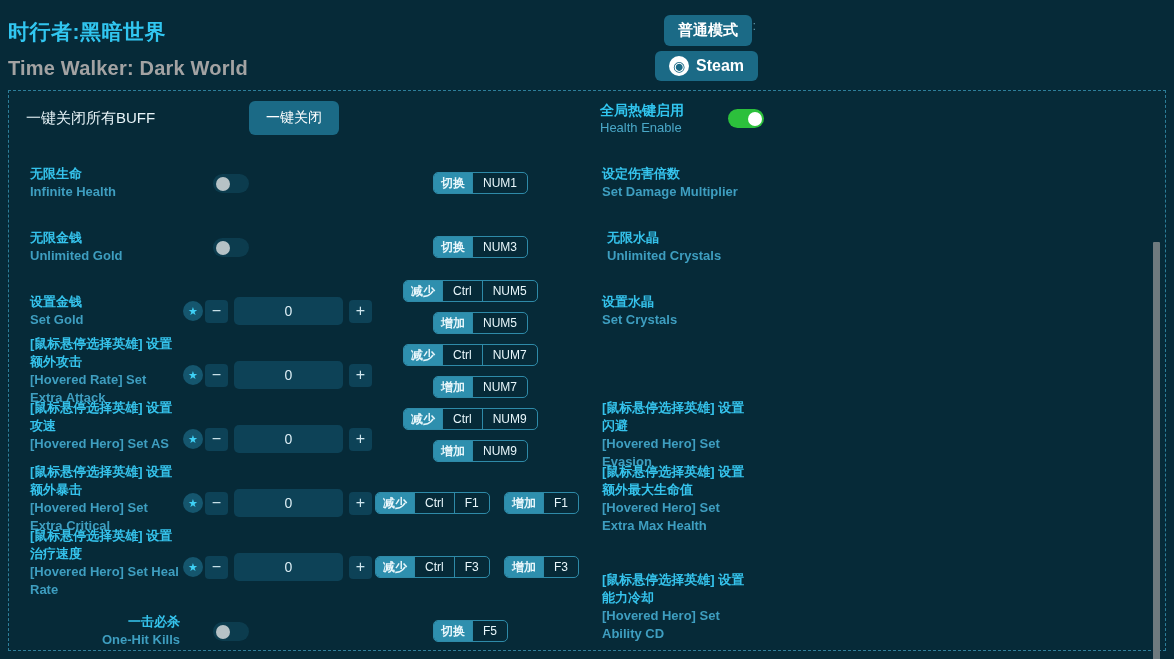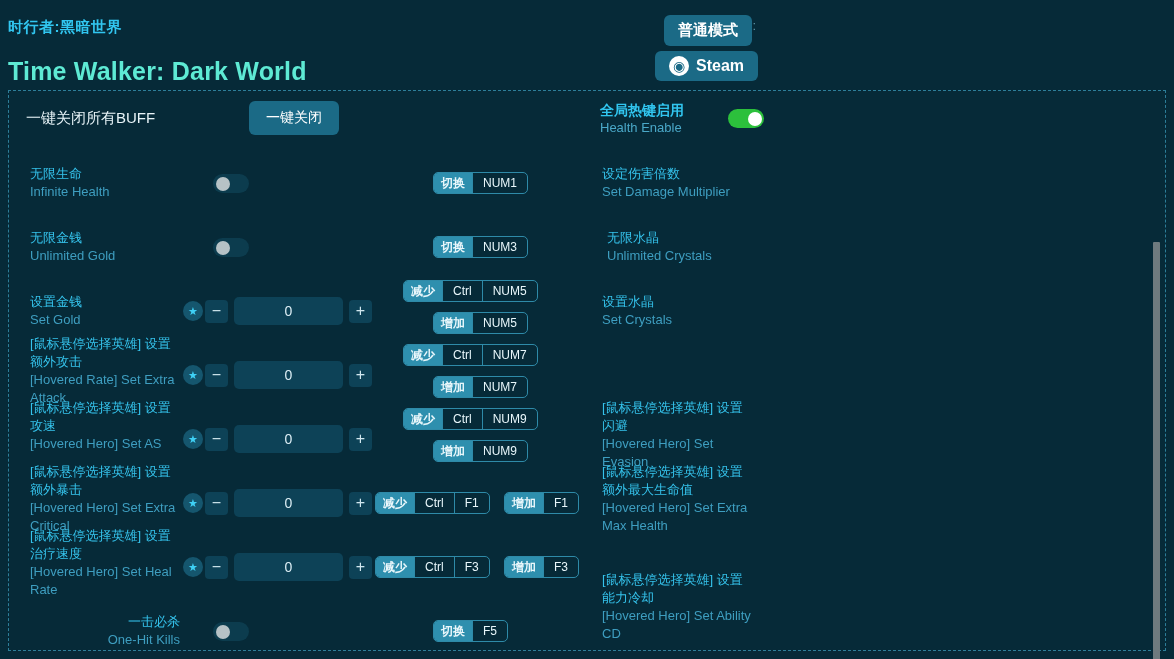--- a/index.html
+++ b/index.html
@@ -8,25 +8,25 @@
     background: #062a38;
     font-family: "Liberation Sans", "DejaVu Sans", sans-serif;
     overflow: hidden;
   }
   #app { position: relative; width: 1174px; height: 659px; }
 
   
   .header { position: absolute; left: 0; top: 0; width: 1174px; height: 90px; }
   .title-cn {
     position: absolute; left: 8px; top: 18px;
-    font-size: 15px; font-weight: bold; color: #31c6f0; letter-spacing: .5px;
+    font-size: 21px; font-weight: bold; color: #31c6f0; letter-spacing: .5px;
   }
   .title-en {
     position: absolute; left: 8px; top: 57px;
-    font-size: 25px; font-weight: bold; color: #5eead4; letter-spacing: .2px;
+    font-size: 20px; font-weight: bold; color: #a3a3a3; letter-spacing: .2px;
   }
   .hdr-row { position: absolute; display: flex; align-items: center; }
   .hdr-row.mode { right: 408px; top: 17px; }
   .hdr-row.plat { right: 408px; top: 52px; }
   .hdr-label { font-size: 13px; color: #5d94a6; margin-right: 10px; white-space: nowrap; }
   .pill-btn {
     background: #1b6a86; color: #ffffff; border-radius: 6px;
     font-size: 15px; font-weight: bold; padding: 6px 14px;
     display: flex; align-items: center; white-space: nowrap;
   }
@@ -75,21 +75,21 @@
   }
   .switch.on { background: #2cc03c; }
   .switch.on .knob { left: auto; right: 2.5px; background: #ffffff; }
 
   
   .col { position: absolute; top: 150px; }
   .col-left { left: 0; width: 590px; }
   .col-right { left: 590px; width: 584px; }
 
   .row { position: absolute; left: 0; width: 100%; height: 0; }
-  .lbl { position: absolute; font-size: 13px; line-height: 18px; }
+  .lbl { position: absolute; font-size: 13px; line-height: 18px; font-weight: bold; }
   .lbl .cn { color: #35c3ec; display: block; }
   .lbl .en { color: #3e9ec0; display: block; }
 
   .star {
     position: absolute; width: 20px; height: 20px; border-radius: 50%;
     background: #15566e; color: #3fd0f5; font-size: 11px;
     display: flex; align-items: center; justify-content: center;
   }
   .toggle-wrap { position: absolute; }
 

